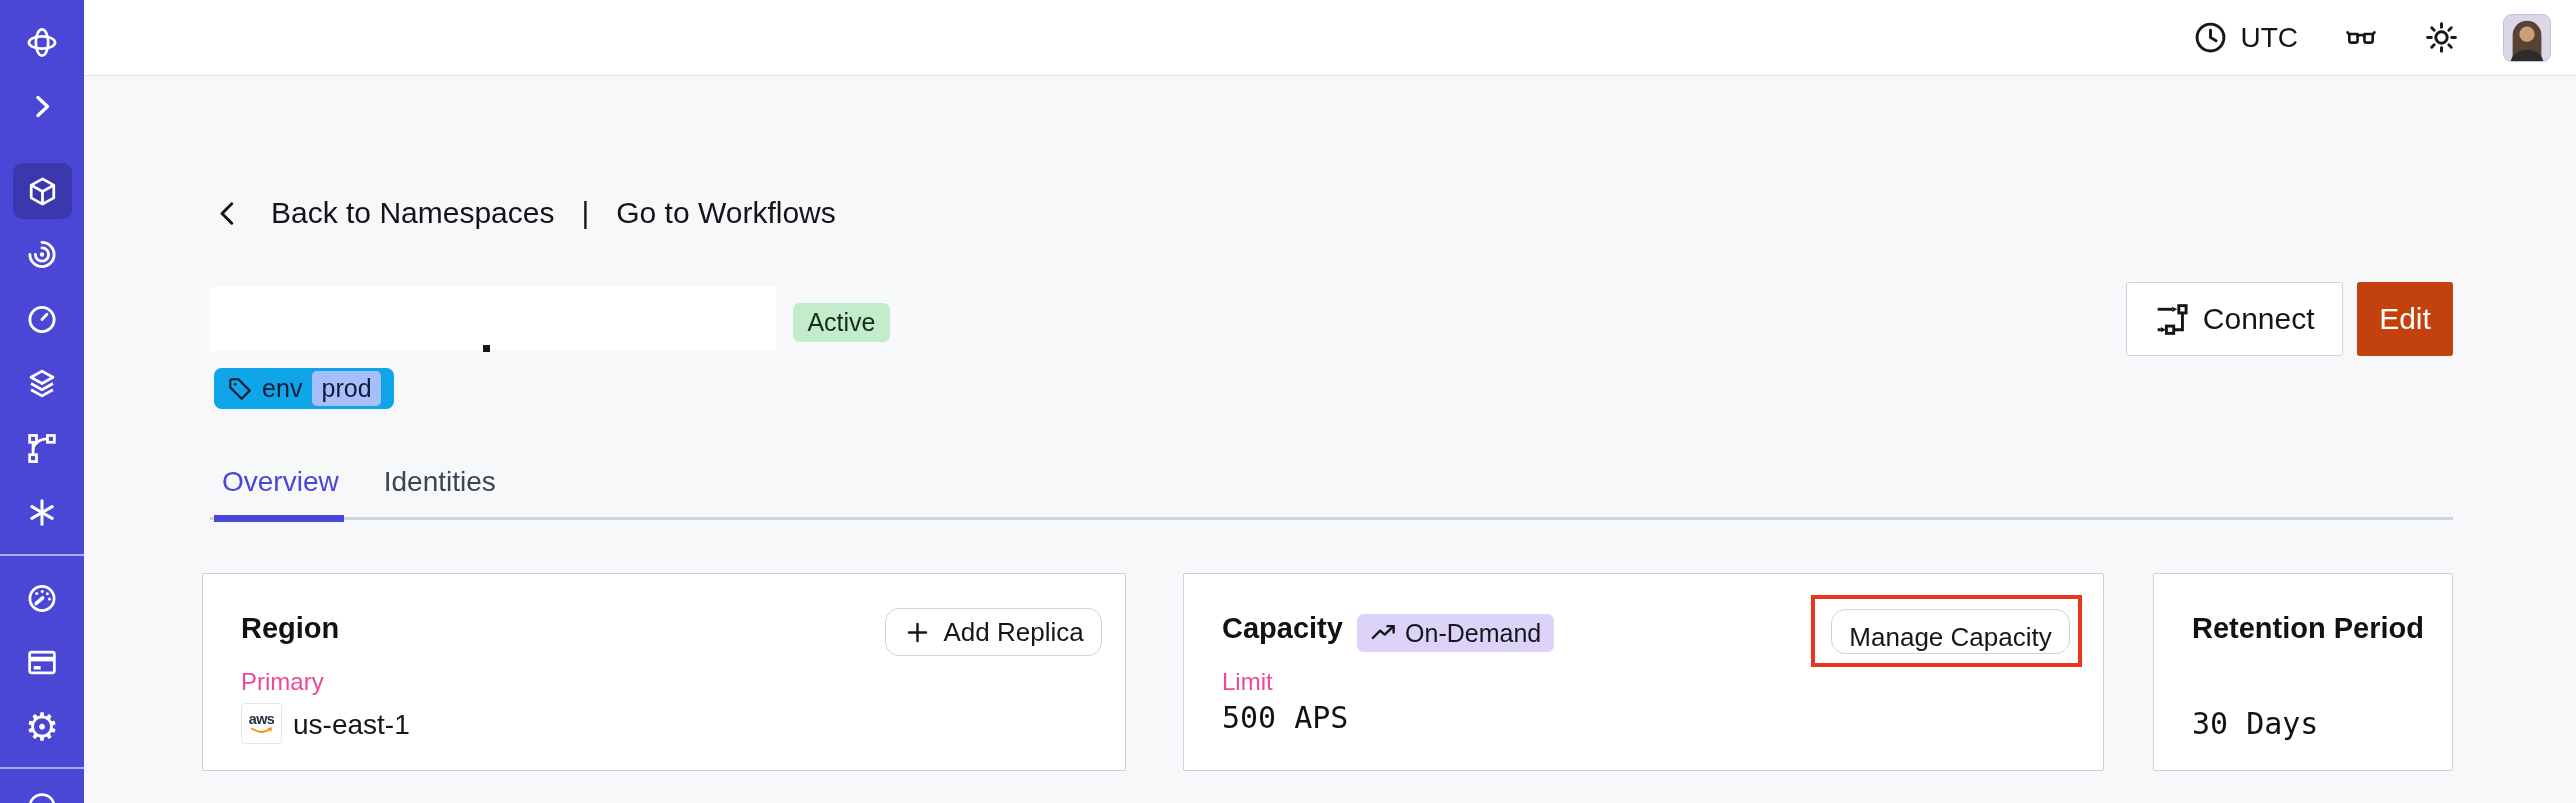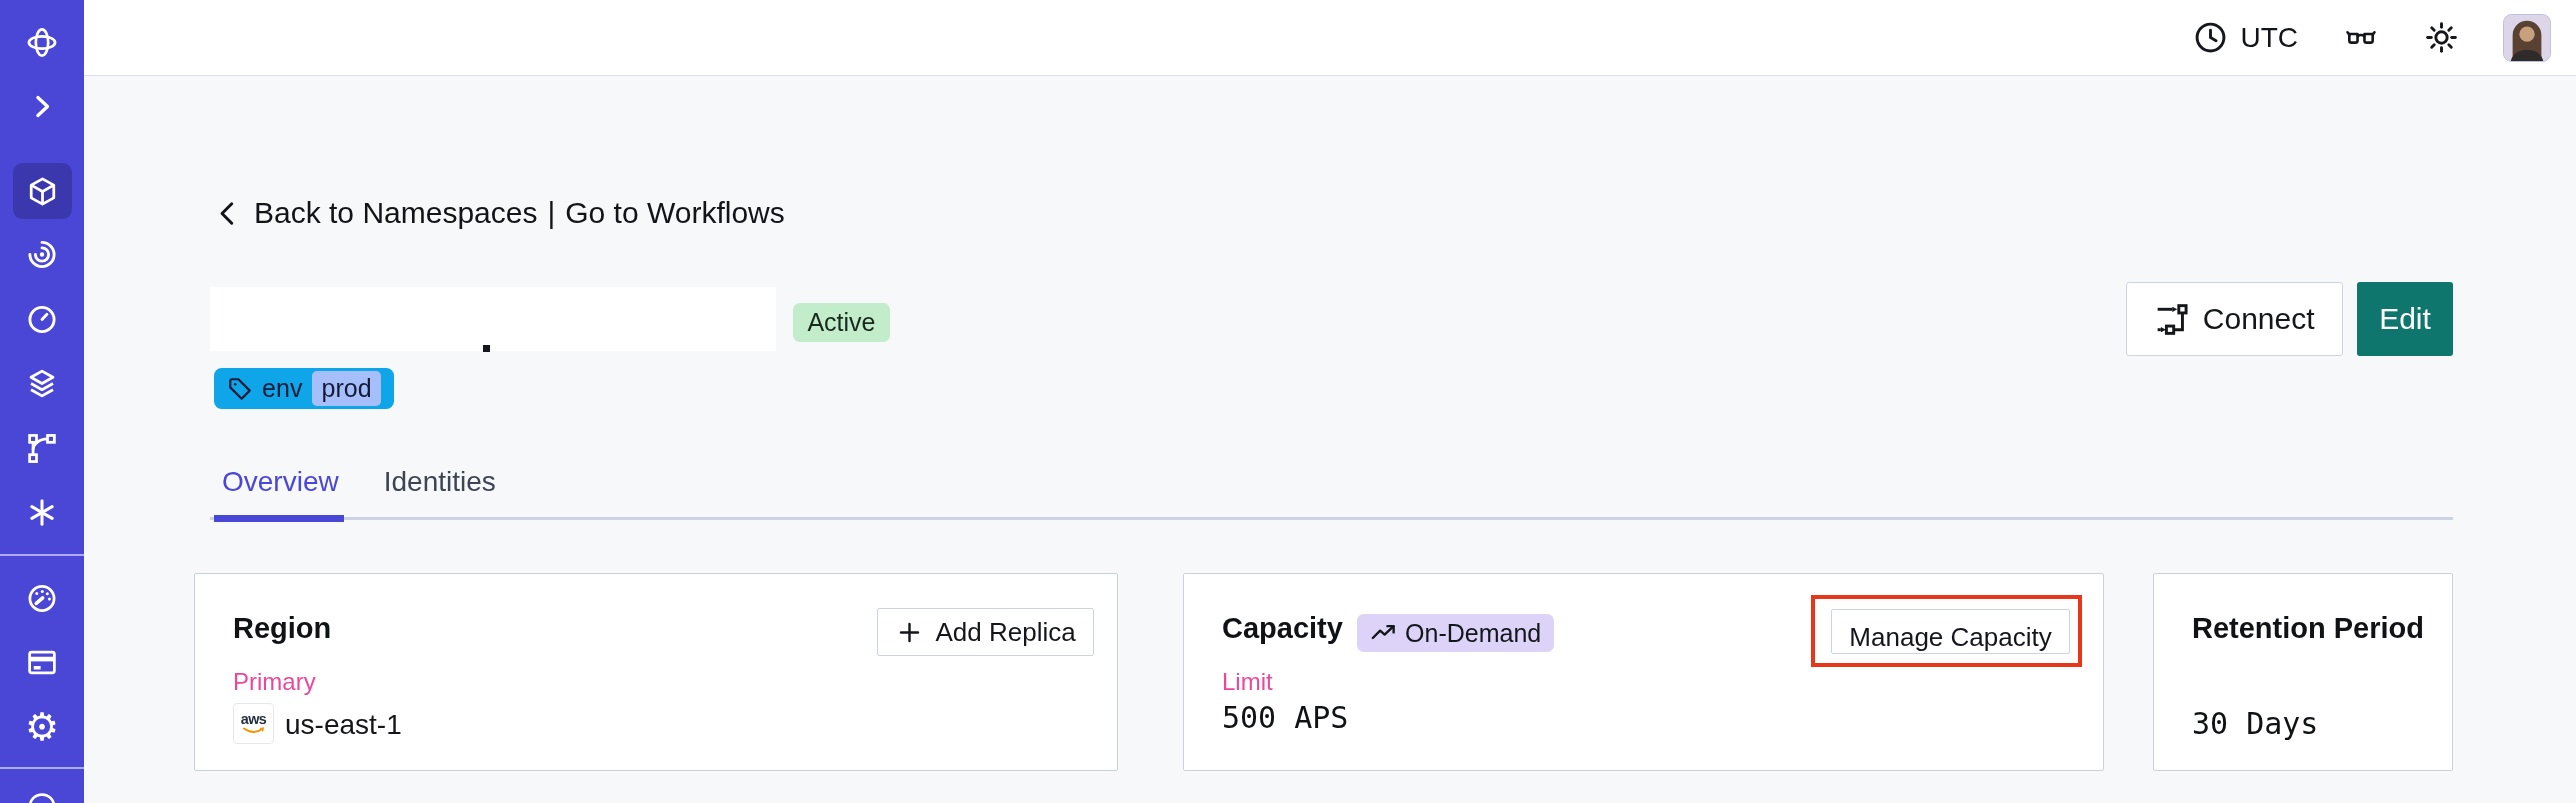--- a/index.html
+++ b/index.html
@@ -18,54 +18,54 @@
 
   
   .topbar { position:absolute; left:84px; top:0; width:2492px; height:76px; background:#ffffff; border-bottom:1.9px solid #dbe0ea; display:flex; align-items:center; justify-content:flex-end; gap:44px; padding-right:25px; z-index:4; }
   .utc-group { display:flex; align-items:center; gap:12.5px; cursor:pointer; }
   .utc-label { font-size:28px; font-weight:500; color:#121418; }
   .topbar svg.tb { width:35px; height:35px; display:block; }
   .avatar { width:48px; height:48px; border-radius:8.6px; border:1.9px solid #b9c3dc; background:#ddd5e8; overflow:hidden; cursor:pointer; flex:0 0 auto; }
   .avatar svg { width:100%; height:100%; display:block; }
 
   
-  .breadcrumb { position:absolute; left:213px; top:196px; display:flex; align-items:center; gap:10px; font-size:30px; font-weight:500; color:#121418; }
+  .breadcrumb { position:absolute; left:213px; top:196px; display:flex; align-items:center; gap:27px; font-size:30px; font-weight:500; color:#121418; }
   .breadcrumb svg { width:31px; height:31px; display:block; }
   .crumb-link { cursor:pointer; }
 
   
   .redact-box { position:absolute; left:210px; top:287px; width:566px; height:64px; background:#ffffff; }
   .redact-dot { position:absolute; left:483px; top:345px; width:6.7px; height:6.7px; background:#15171c; }
   .badge-active { position:absolute; left:793px; top:303px; height:39px; line-height:39px; padding:0 14.4px; background:#c3ecca; border-radius:6.7px; font-size:25px; color:#182a1d; }
 
   .btn-connect { position:absolute; left:2126px; top:282px; width:217px; height:74px; background:#fff; border:1.9px solid #ccd3e2; border-radius:2.9px; display:flex; align-items:center; justify-content:center; gap:13.4px; font-size:30px; color:#14161a; cursor:pointer; }
   .btn-connect svg { width:35px; height:35px; }
-  .btn-edit { position:absolute; left:2357px; top:282px; width:96px; height:74px; background:#0f766e; border-radius:2.9px; display:flex; align-items:center; justify-content:center; font-size:30px; color:#ffffff; cursor:pointer; }
+  .btn-edit { position:absolute; left:2357px; top:282px; width:96px; height:74px; background:#c2410c; border-radius:2.9px; display:flex; align-items:center; justify-content:center; font-size:30px; color:#ffffff; cursor:pointer; }
 
   
   .tag-pill { position:absolute; left:214px; top:368px; height:41px; background:#0ea5e9; border-radius:7.7px; display:flex; align-items:center; gap:9.6px; padding:0 12.5px; font-size:25px; color:#131b36; }
   .tag-pill svg { width:26px; height:26px; }
   .tag-chip { background:#a6befa; border-radius:4.8px; padding:2.9px 9.6px; }
 
   
   .tabs { position:absolute; left:222px; top:466px; display:flex; gap:45px; font-size:28px; }
   .tab { cursor:pointer; color:#3d4454; }
   .tab.active { color:#4a46d6; }
   .tabs-line { position:absolute; left:210px; top:517px; width:2243px; height:2.9px; background:#ccd3e2; }
   .tab-underline { position:absolute; left:214px; top:515px; width:130px; height:6.7px; background:#4a46d6; }
 
   
   .card { position:absolute; top:573px; height:198px; background:#ffffff; border:1.9px solid #c9d1df; border-radius:1.9px; }
-  .card-region { left:194px; width:924px; }
+  .card-region { left:202px; width:924px; }
   .card-capacity { left:1183px; width:921px; }
   .card-retention { left:2153px; width:300px;padding-left:16px; }
   .card-title { position:absolute; left:38px; top:38px; font-size:29px; font-weight:600; color:#101216; }
   .card-label { position:absolute; left:38px; top:94px; font-size:24px; color:#ec4899; }
   .mono-value { position:absolute; left:38px; font-family:"DejaVu Sans Mono", monospace; font-size:30px; color:#101216; }
-  .btn-small { position:absolute; height:48px; background:#fff; border:1.9px solid #ccd3e2; border-radius:2px; display:flex; align-items:center; gap:11.5px; font-size:26px; color:#14161a; padding:0 17.3px; cursor:pointer; }
+  .btn-small { position:absolute; height:48px; background:#fff; border:1.9px solid #ccd3e2; border-radius:14px; display:flex; align-items:center; gap:11.5px; font-size:26px; color:#14161a; padding:0 17.3px; cursor:pointer; }
   .btn-small svg { width:29px; height:29px; }
   .badge-ondemand { position:absolute; left:173px; top:40px; height:38px; background:#ddd3f8; border-radius:6.7px; display:flex; align-items:center; gap:8.6px; padding:0 12.5px; font-size:25px; color:#14161a; }
   .badge-ondemand svg { width:27px; height:27px; }
   .red-annotation { position:absolute; right:21px; top:21px; width:271px; height:72px; border:4.8px solid #e8361b; background:transparent; pointer-events:none; }
   .aws-box { position:absolute; left:38px; top:129px; width:41px; height:41px; background:#fff; border:1.9px solid #e4e7ec; border-radius:3.8px; display:flex; flex-direction:column; align-items:center; justify-content:center; }
   .aws-word { font-size:14.4px; font-weight:700; color:#232f3e; letter-spacing:-0.5px; line-height:1; }
   .aws-box svg { width:23px; height:7.7px; display:block; }
   .region-value { position:absolute; left:90px; top:135px; font-size:28px; color:#14161a; }
 </style>
 </head>

